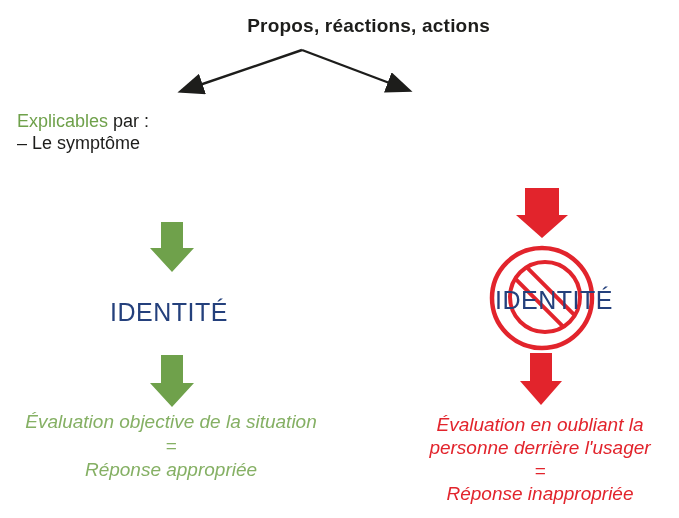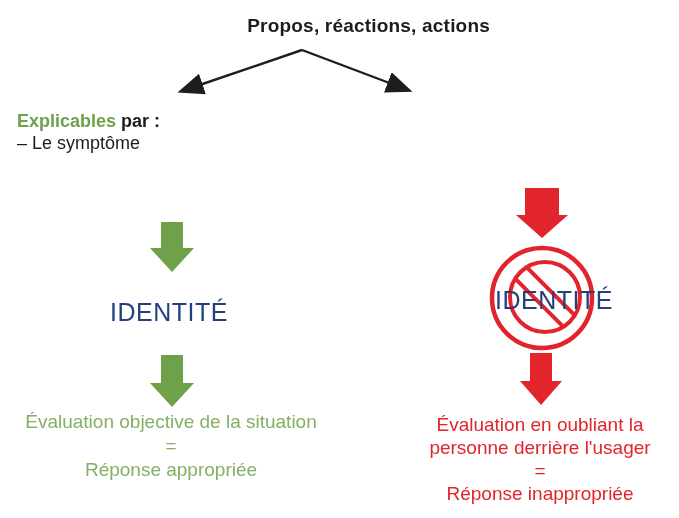--- a/index.html
+++ b/index.html
@@ -9,31 +9,31 @@
     color:#1d1d1b;overflow:hidden;
   }
   .abs{position:absolute;}
   .title{
     left:150px;top:15px;width:340px;text-align:right;
     font-size:19px;font-weight:700;color:#1d1d1b;letter-spacing:.2px;
   }
   .col{font-size:18px;line-height:22px;}
   .col-left{left:17px;top:110px;width:300px;}
   .col-right{left:425px;top:112px;width:250px;}
-  .col .heading{font-weight:700;}
+  .col .heading{font-weight:400;}
   .hl-green{color:#6fa14b;}
   .hl-red{color:#e2242c;}
   .identity{
     font-size:25px;font-weight:400;color:#24407c;letter-spacing:.5px;
     text-align:center;width:152px;z-index:2;
   }
   .identity-left{left:93px;top:298px;}
   .identity-right{left:478px;top:286px;}
   .conclusion{
-    font-size:19px;text-align:center;
+    font-style:italic;font-size:19px;text-align:center;
   }
   .conclusion-left{left:10px;top:410px;width:322px;line-height:24px;color:#85b064;}
   .conclusion-right{left:396px;top:413px;width:288px;line-height:23px;color:#e2242c;}
   svg{display:block;}
 </style>
 </head>
 <body>
 
 <div class="canvas">
 

